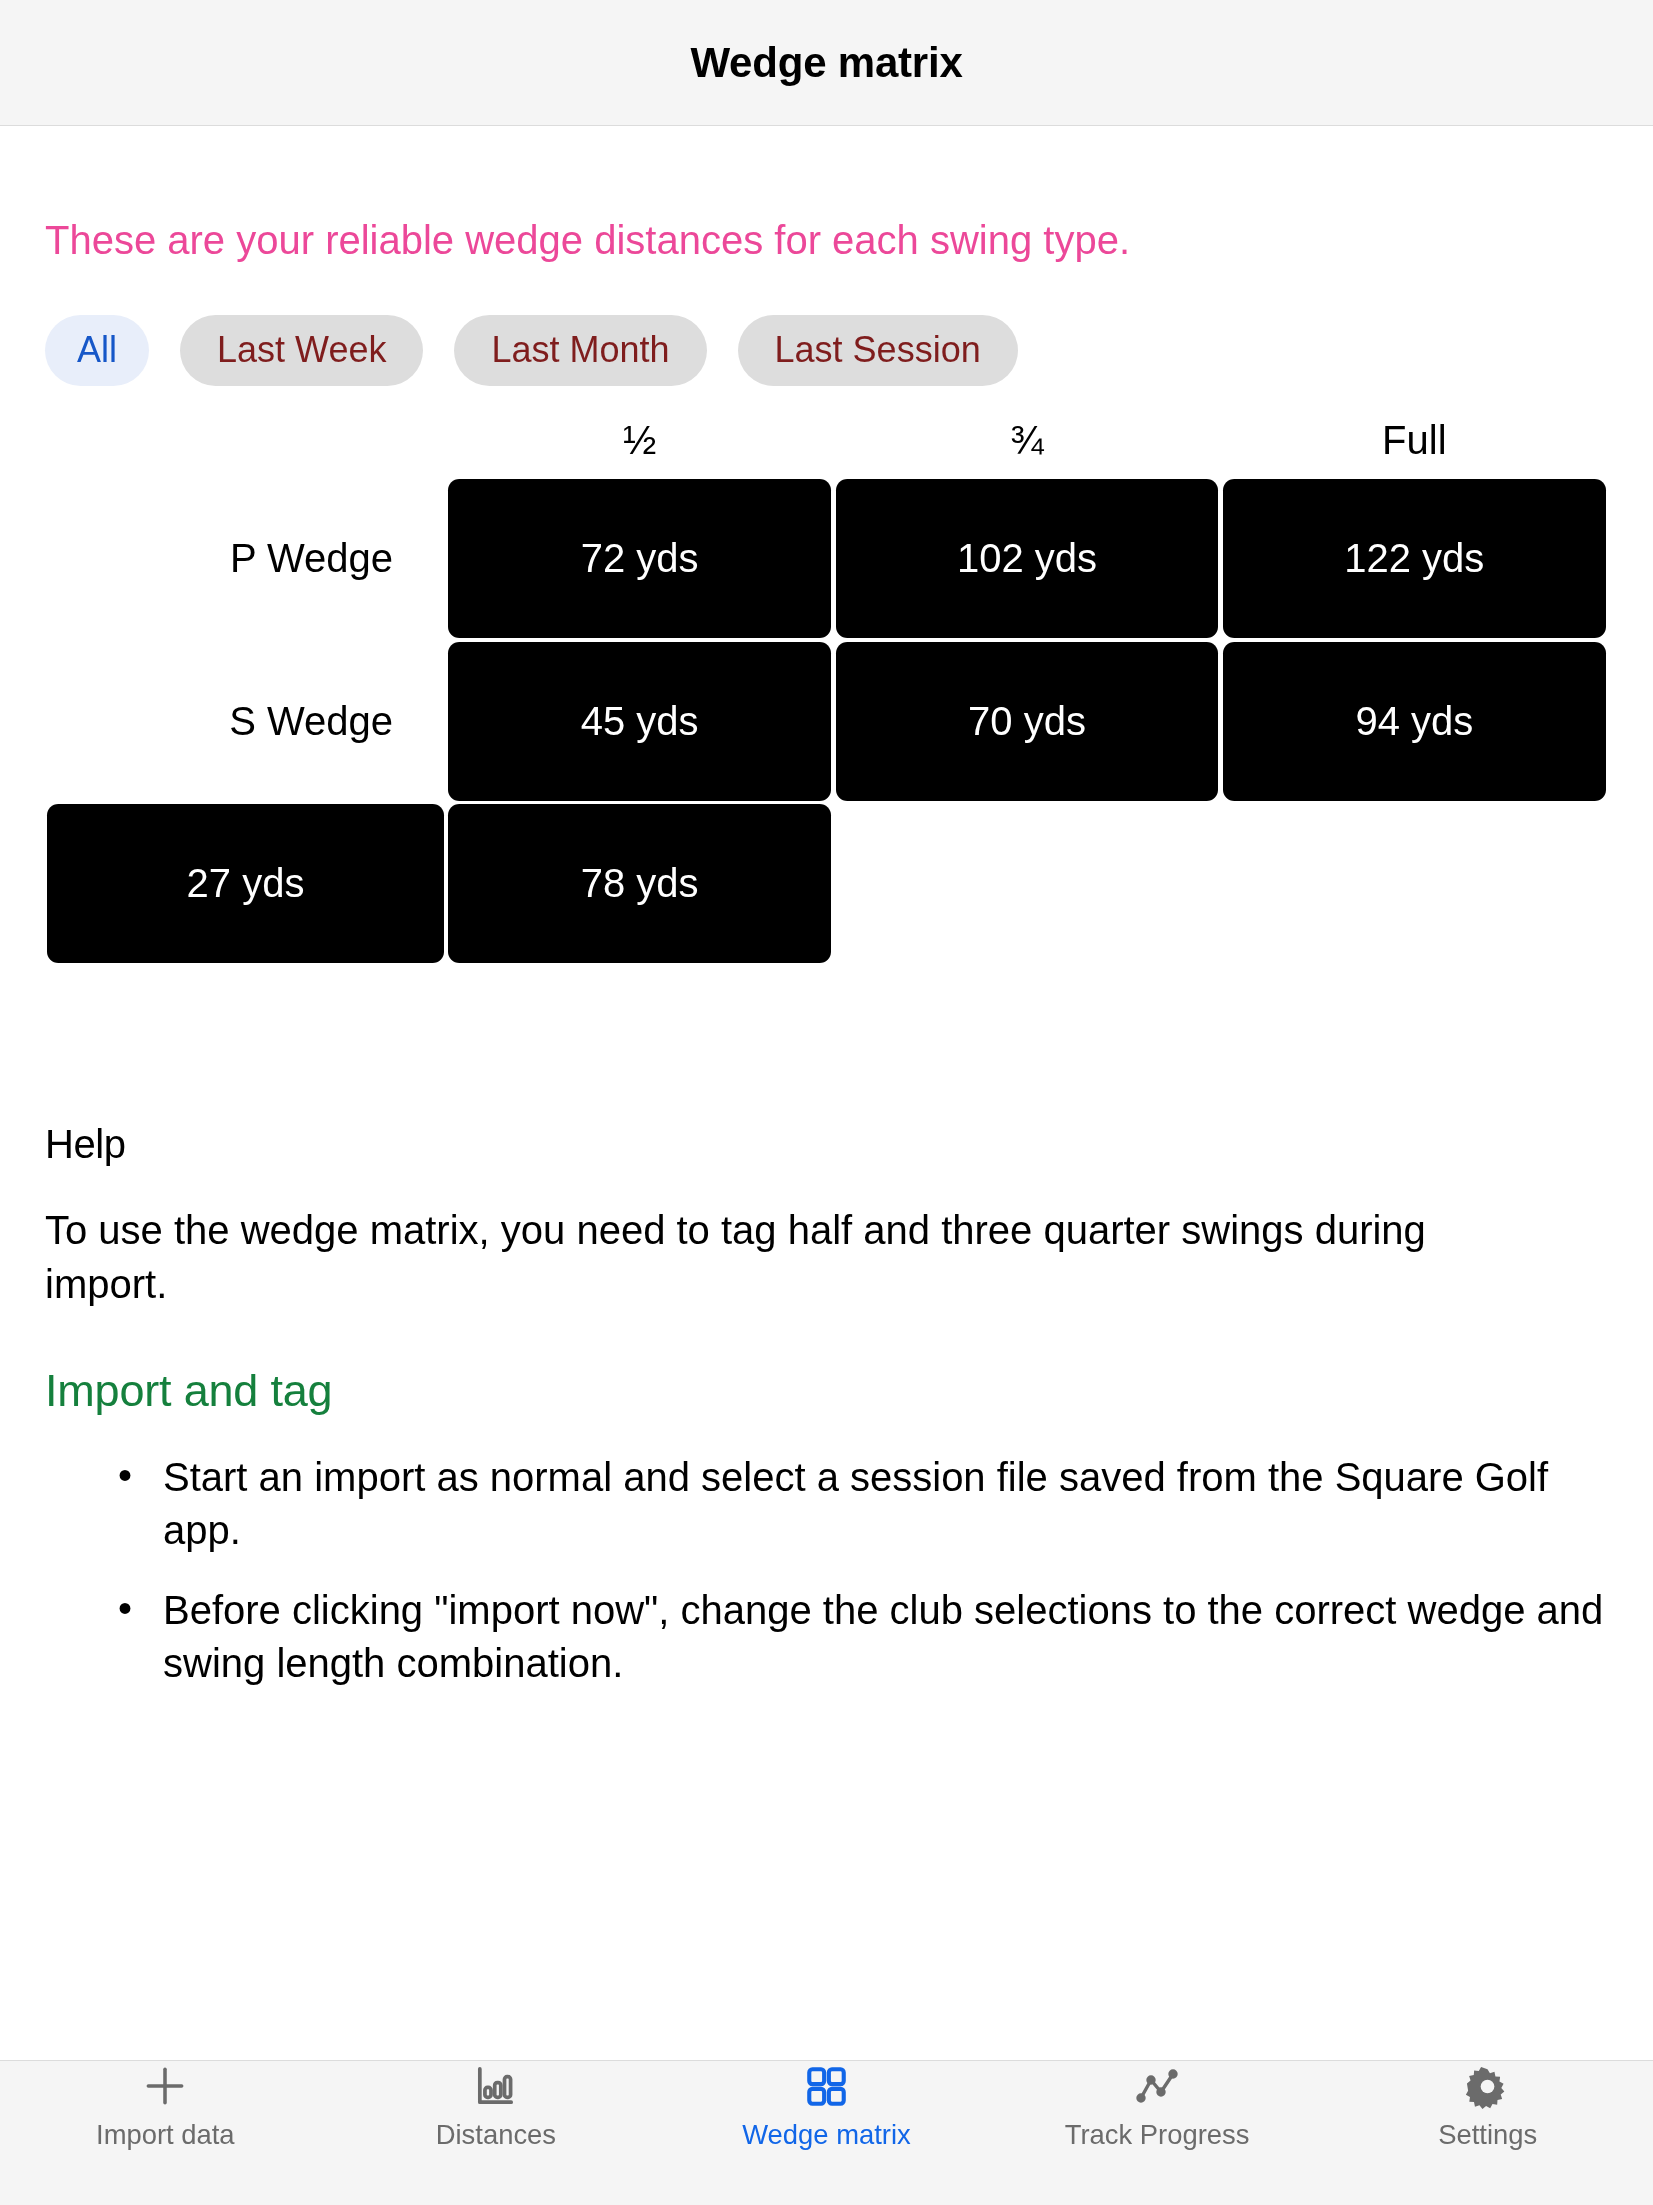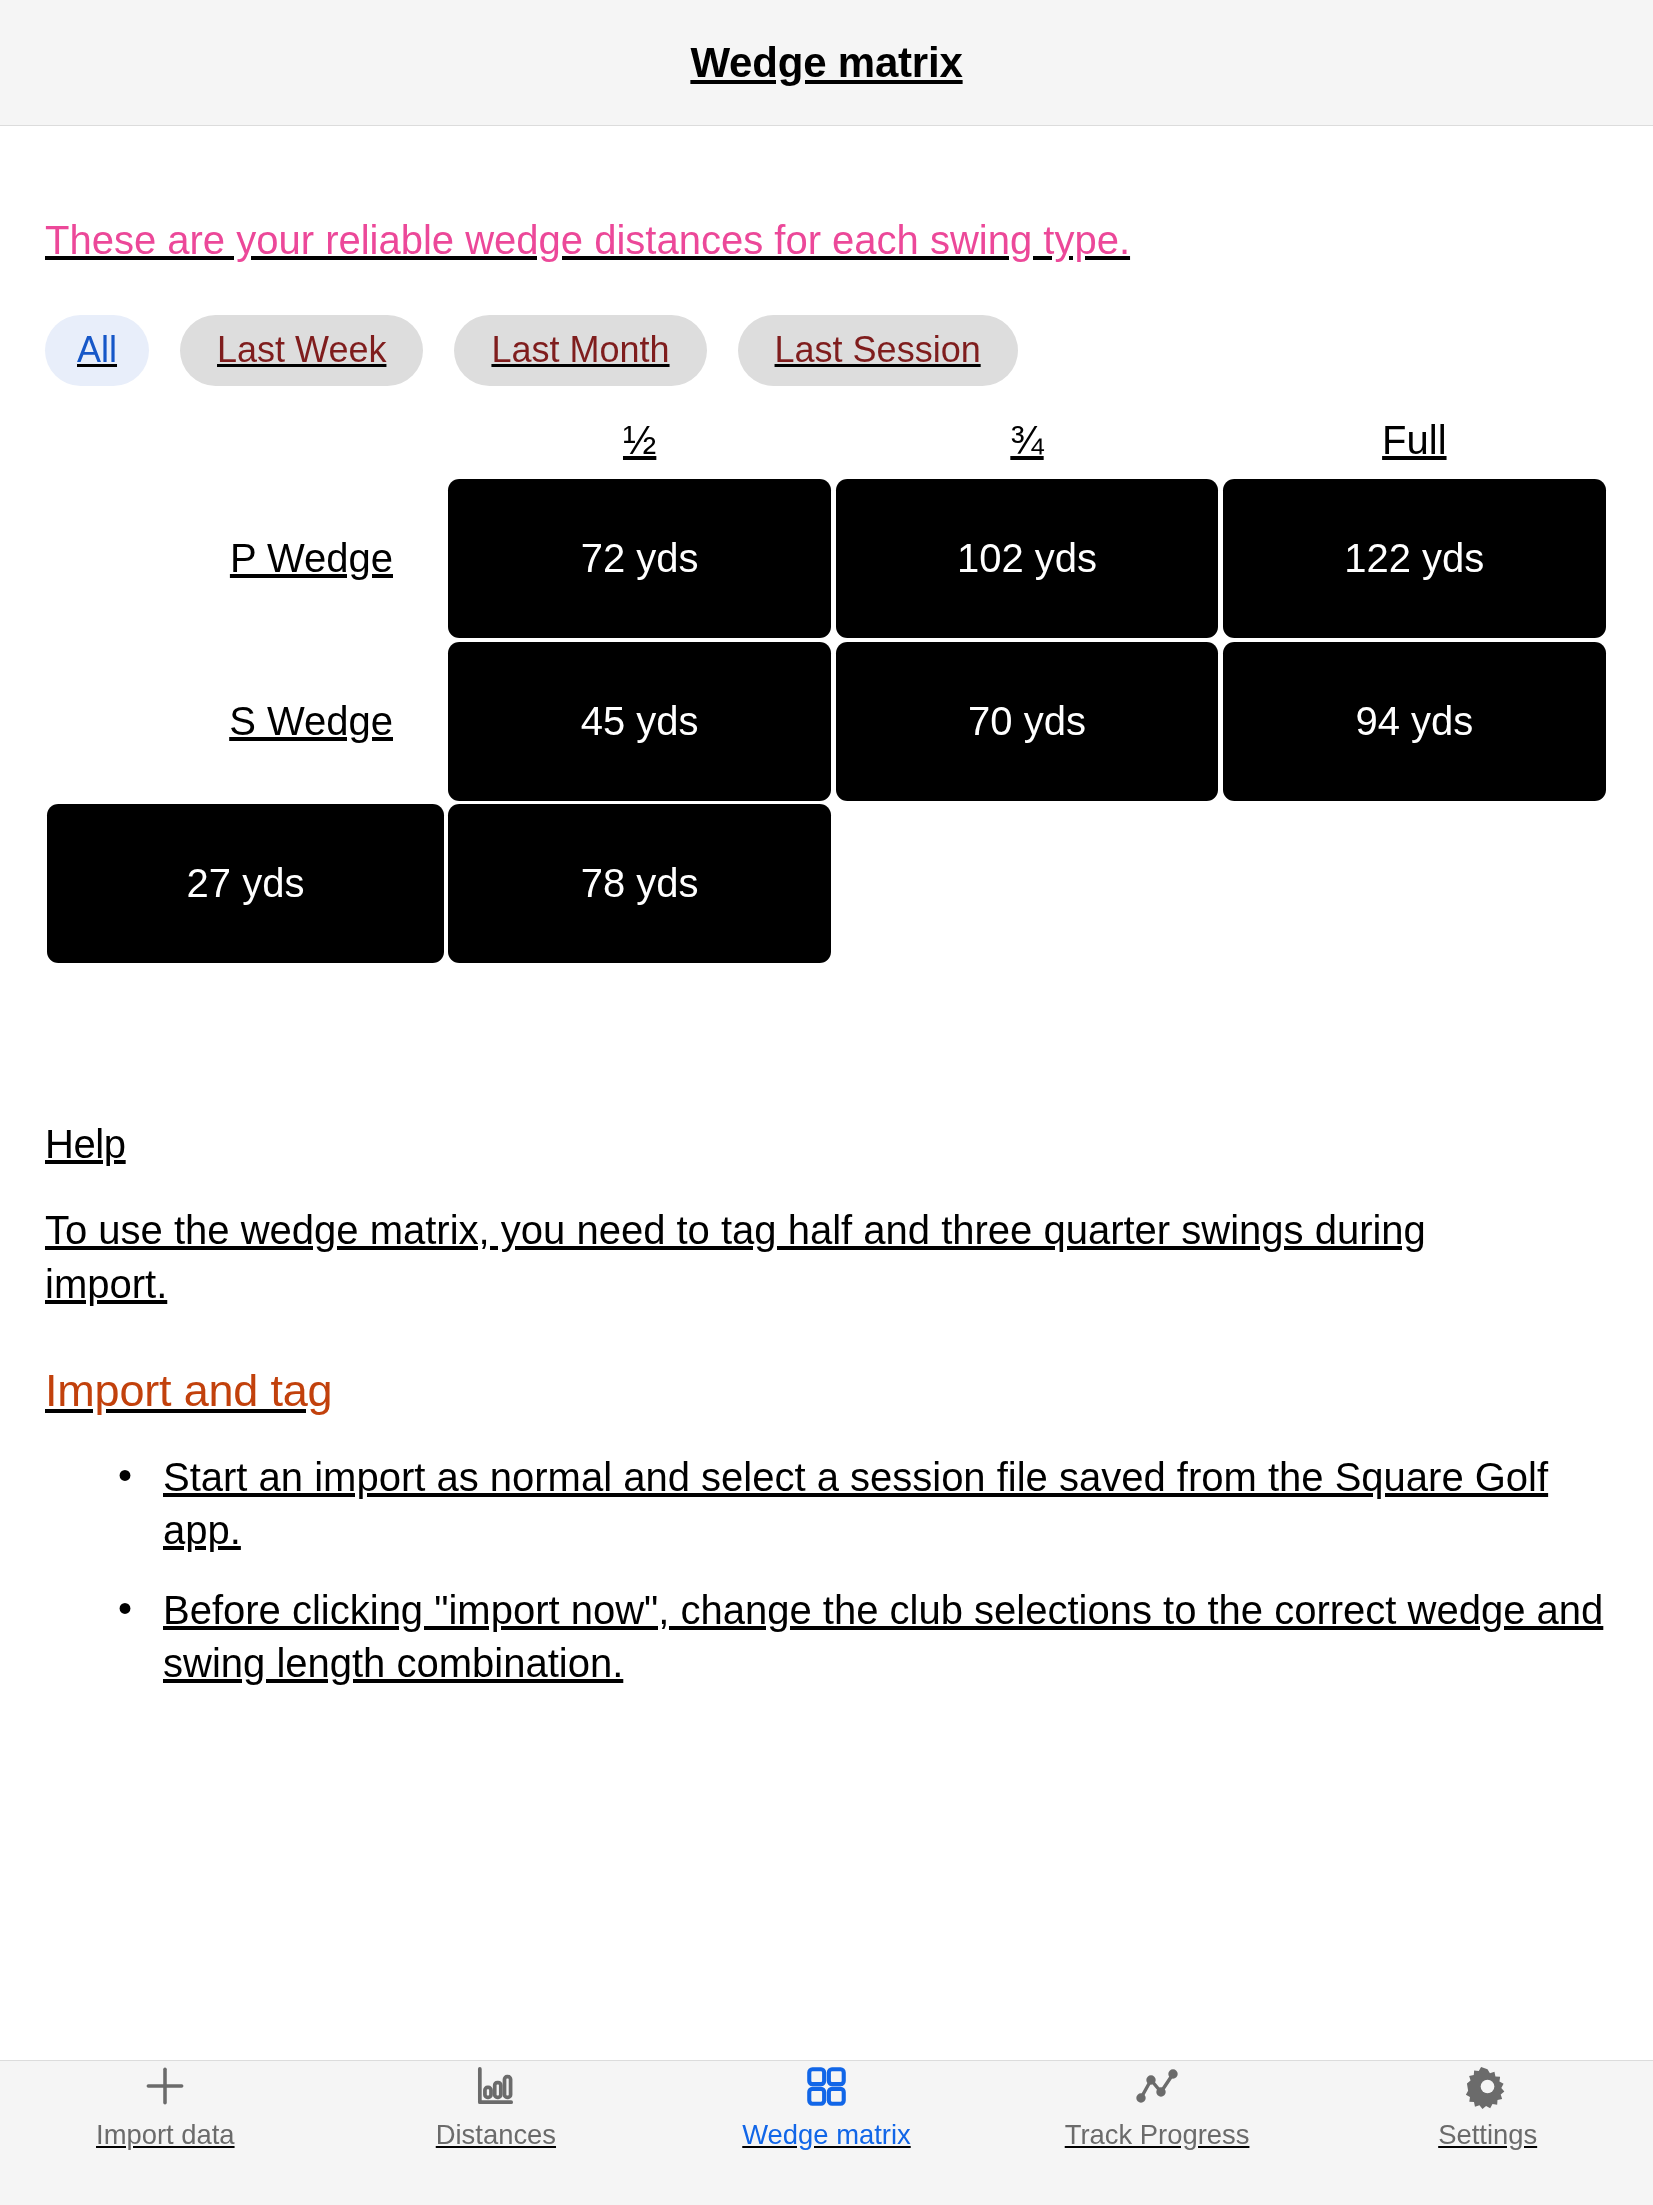--- a/index.html
+++ b/index.html
@@ -10,21 +10,20 @@
     font-family: "Liberation Sans", sans-serif;
     -webkit-font-smoothing: antialiased;
   }
   #app {
     position: relative;
     width: 1653px;
     height: 2205px;
     display: flex;
     flex-direction: column;
     overflow: hidden;
-    text-decoration: underline;
   }
 
   
   .titlebar {
     height: 126px;
     flex: 0 0 126px;
     background: #f5f5f5;
     border-bottom: 1.6px solid #dcdcdc;
     display: flex;
     align-items: center;
@@ -124,21 +123,21 @@
   .help-body {
     font-size: 40px;
     color: #000000;
     margin-top: 37px;
     line-height: 1.34;
     max-width: 1477px;
   }
   .sub-title {
     font-size: 45px;
     font-weight: normal;
-    color: #c2410c;
+    color: #15803d;
     margin-top: 53px;
     letter-spacing: -0.2px;
   }
   ul.bullets {
     margin-top: 34px;
     list-style: none;
   }
   ul.bullets li {
     position: relative;
     padding-left: 45px;

